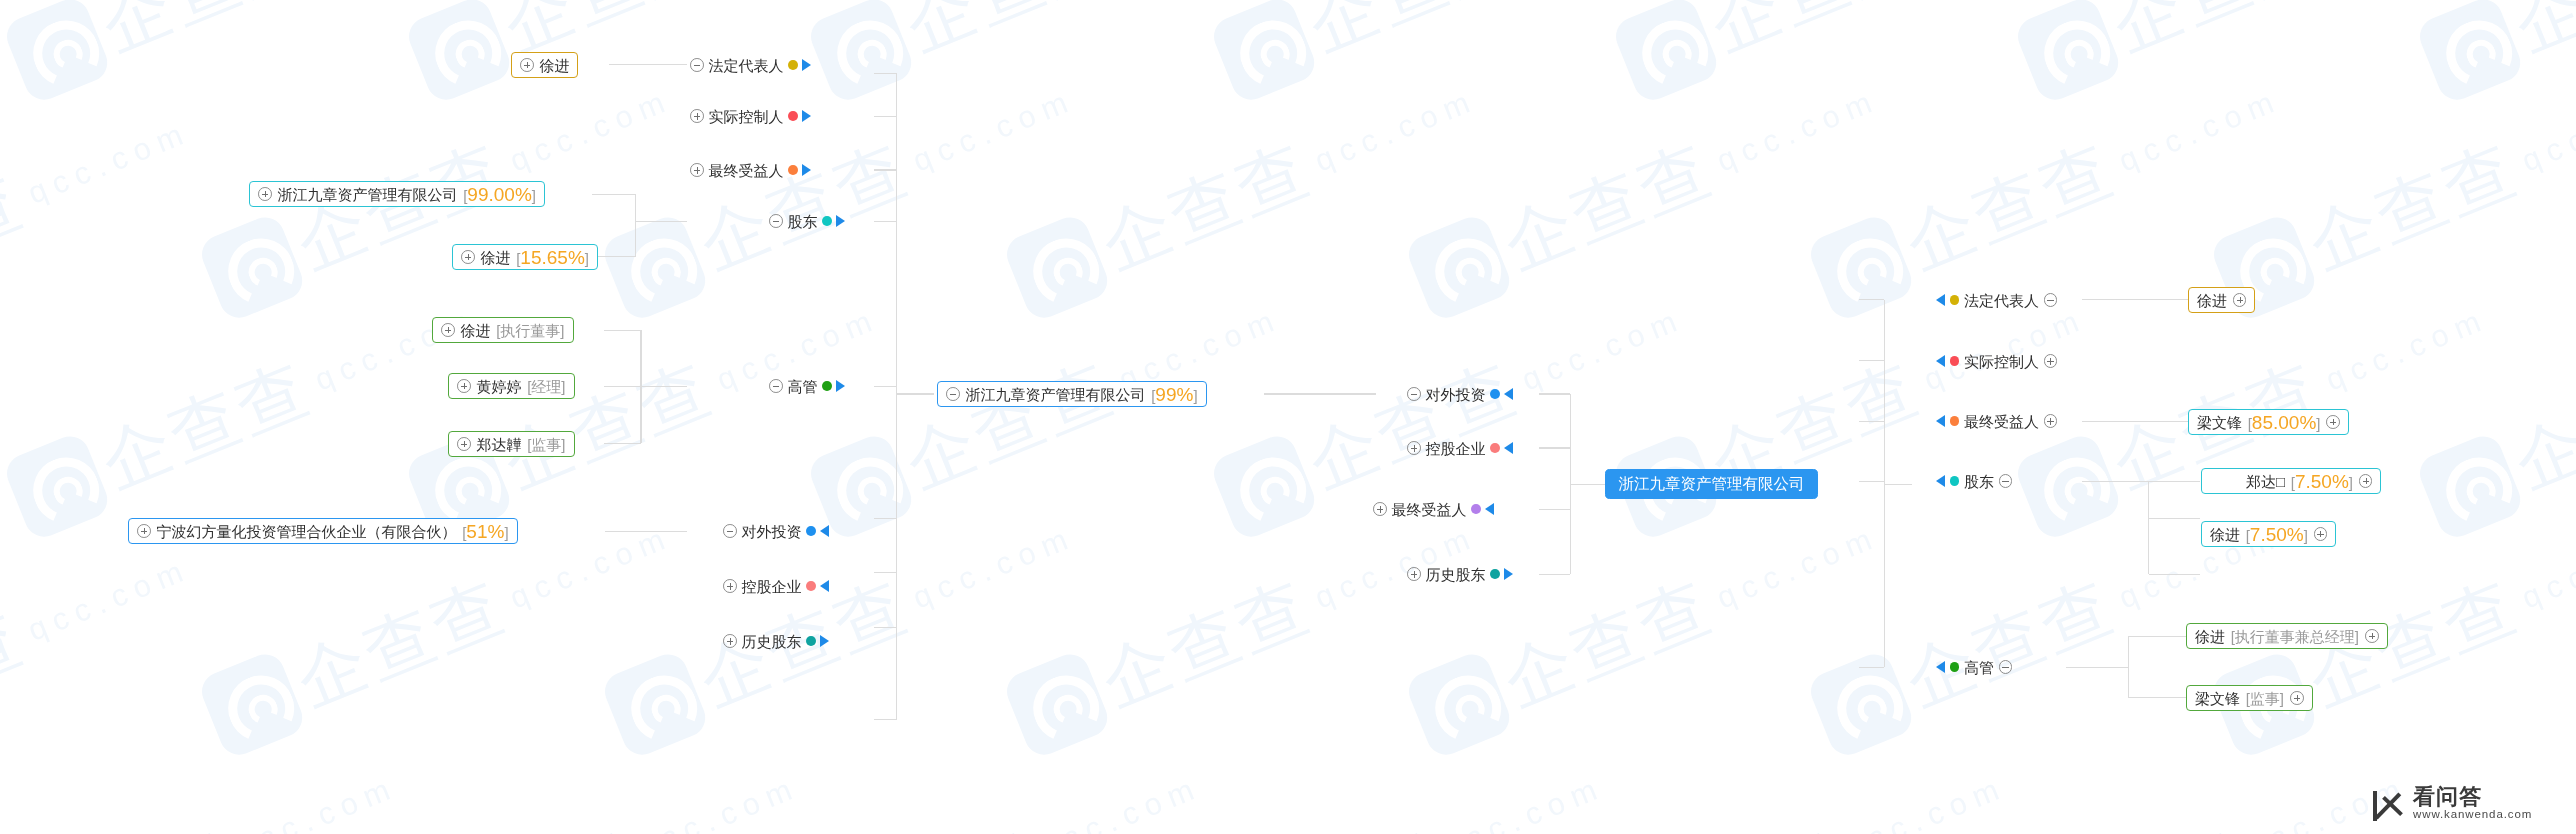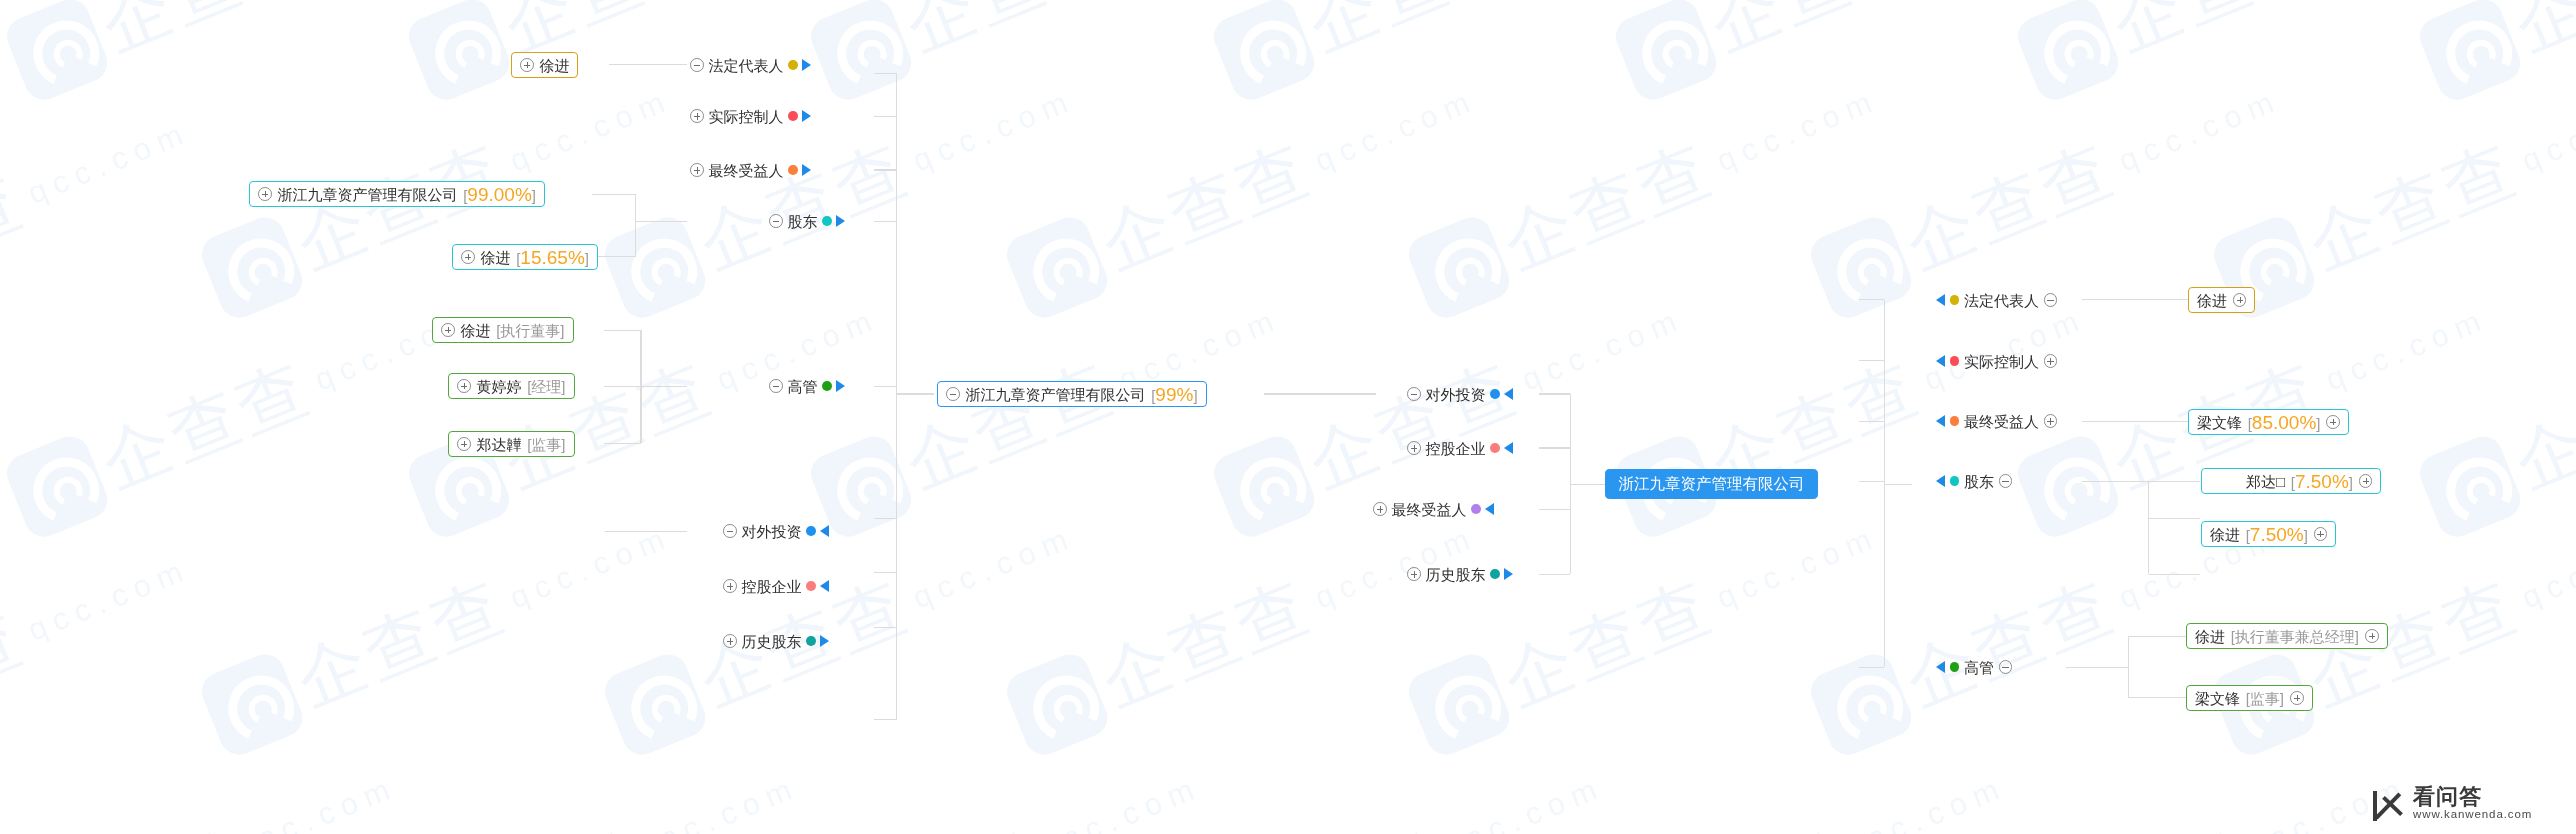--- a/index.html
+++ b/index.html
@@ -323,20 +323,25 @@
     <span class="nm">黄婷婷</span>
     <span class="role">[<span>经理</span>]</span>
   </div>
 
   <div class="node green" style="left:448px; top:431px;">
     <span class="tog plus"></span>
     <span class="nm">郑达韡</span>
     <span class="role">[<span>监事</span>]</span>
   </div>
 
+  <div class="node blue" style="left:128px; top:518px;">
+    <span class="tog plus"></span>
+    <span class="nm">宁波幻方量化投资管理合伙企业（有限合伙）</span>
+    <span class="brk">[<span class="pct">51%</span>]</span>
+  </div>
 
   <div class="cat" style="left:690px; top:55px;">
     <span class="tog"></span>
     <span class="txt">法定代表人</span>
     <span class="dot" style="background:#d4b106"></span>
     <span class="tri right"></span>
   </div>
 
   <div class="cat" style="left:690px; top:106px;">
     <span class="tog plus"></span>

